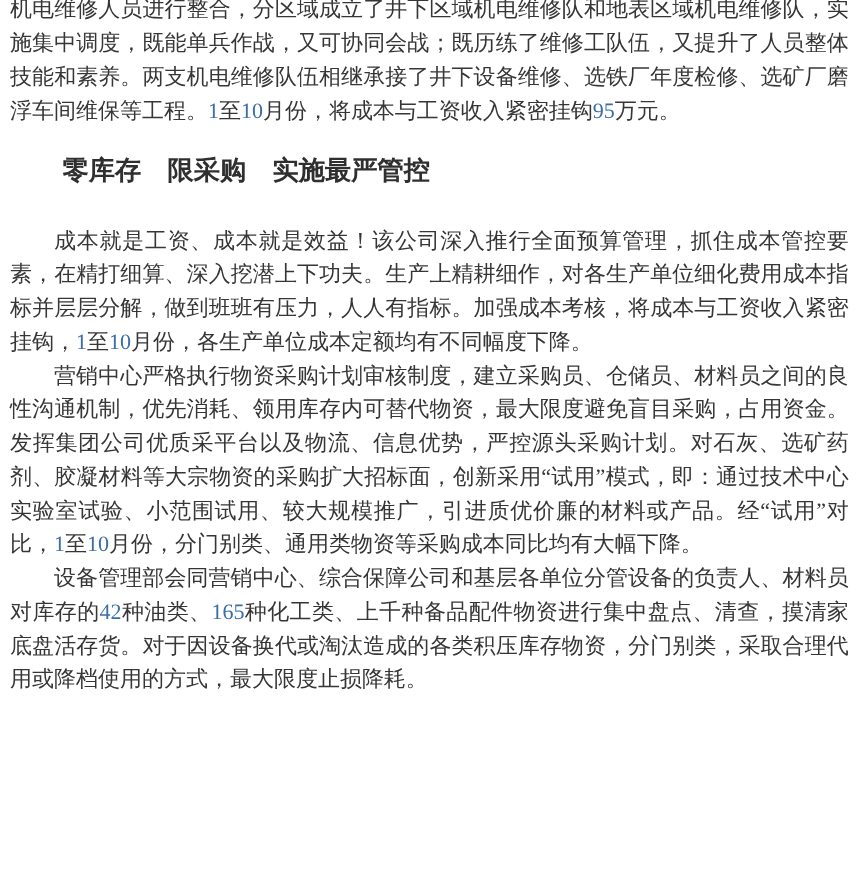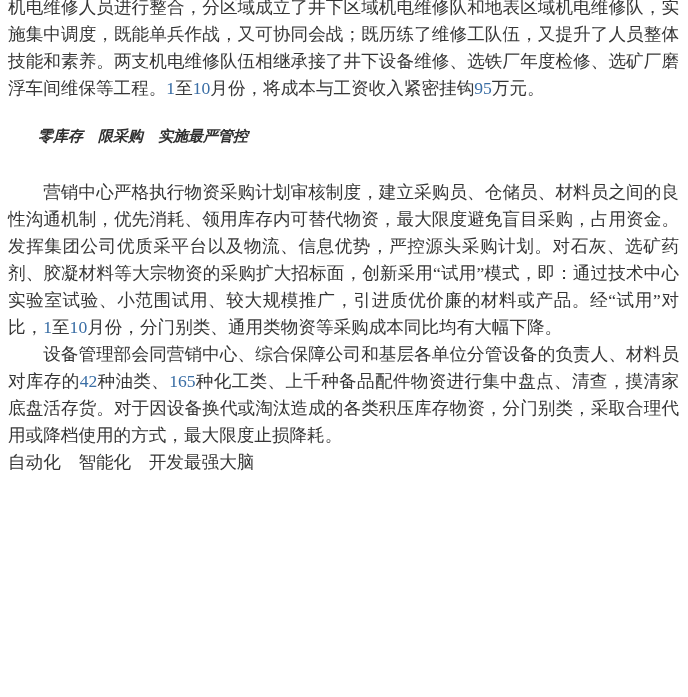--- a/index.html
+++ b/index.html
@@ -25,42 +25,41 @@
   }
   .para {
     margin: 0;
     text-indent: 2em;
   }
   .para.no-indent {
     text-indent: 0;
   }
   .heading {
     margin: 21px 0 29px 0;
-    font-size: 15px;
+    font-size: 21px;
     line-height: 27px;
     font-weight: bold;
     text-indent: 2em;
     color: var(--heading-color, #2f2f2f);
-    font-style: italic;
   }
   .plain-line {
     text-indent: 0;
   }
   .num {
     color: var(--num-color, #3a6ea5);
   }
 </style>
 </head>
 <body style="background: rgb(255, 255, 255);">
 
 <article class="article">
   <p class="para no-indent"><span>机电维修人员进行整合，分区域成立了井下区域机电维修队和地表区域机电维修队，实施集中调度，既能单兵作战，又可协同会战；既历练了维修工队伍，又提升了人员整体技能和素养。两支机电维修队伍相继承接了井下设备维修、选铁厂年度检修、选矿厂磨浮车间维保等工程。</span><span class="num">1</span><span>至</span><span class="num">10</span><span>月份，将成本与工资收入紧密挂钩</span><span class="num">95</span><span>万元。</span></p>
 
   <h2 class="heading">零库存　限采购　实施最严管控</h2>
 
+  <p class="para"><span>成本就是工资、成本就是效益！该公司深入推行全面预算管理，抓住成本管控要素，在精打细算、深入挖潜上下功夫。生产上精耕细作，对各生产单位细化费用成本指标并层层分解，做到班班有压力，人人有指标。加强成本考核，将成本与工资收入紧密挂钩，</span><span class="num">1</span><span>至</span><span class="num">10</span><span>月份，各生产单位成本定额均有不同幅度下降。</span></p>
 
 
   <p class="para"><span>营销中心严格执行物资采购计划审核制度，建立采购员、仓储员、材料员之间的良性沟通机制，优先消耗、领用库存内可替代物资，最大限度避免盲目采购，占用资金。发挥集团公司优质采平台以及物流、信息优势，严控源头采购计划。对石灰、选矿药剂、胶凝材料等大宗物资的采购扩大招标面，创新采用“试用”模式，即：通过技术中心实验室试验、小范围试用、较大规模推广，引进质优价廉的材料或产品。经“试用”对比，</span><span class="num">1</span><span>至</span><span class="num">10</span><span>月份，分门别类、通用类物资等采购成本同比均有大幅下降。</span></p>
 
   <p class="para"><span>设备管理部会同营销中心、综合保障公司和基层各单位分管设备的负责人、材料员对库存的</span><span class="num">42</span><span>种油类、</span><span class="num">165</span><span>种化工类、上千种备品配件物资进行集中盘点、清查，摸清家底盘活存货。对于因设备换代或淘汰造成的各类积压库存物资，分门别类，采取合理代用或降档使用的方式，最大限度止损降耗。</span></p>
 
-  <p class="para plain-line">自动化　智能化　开发最强大脑</p>
 </article>
 
 </body></html>

